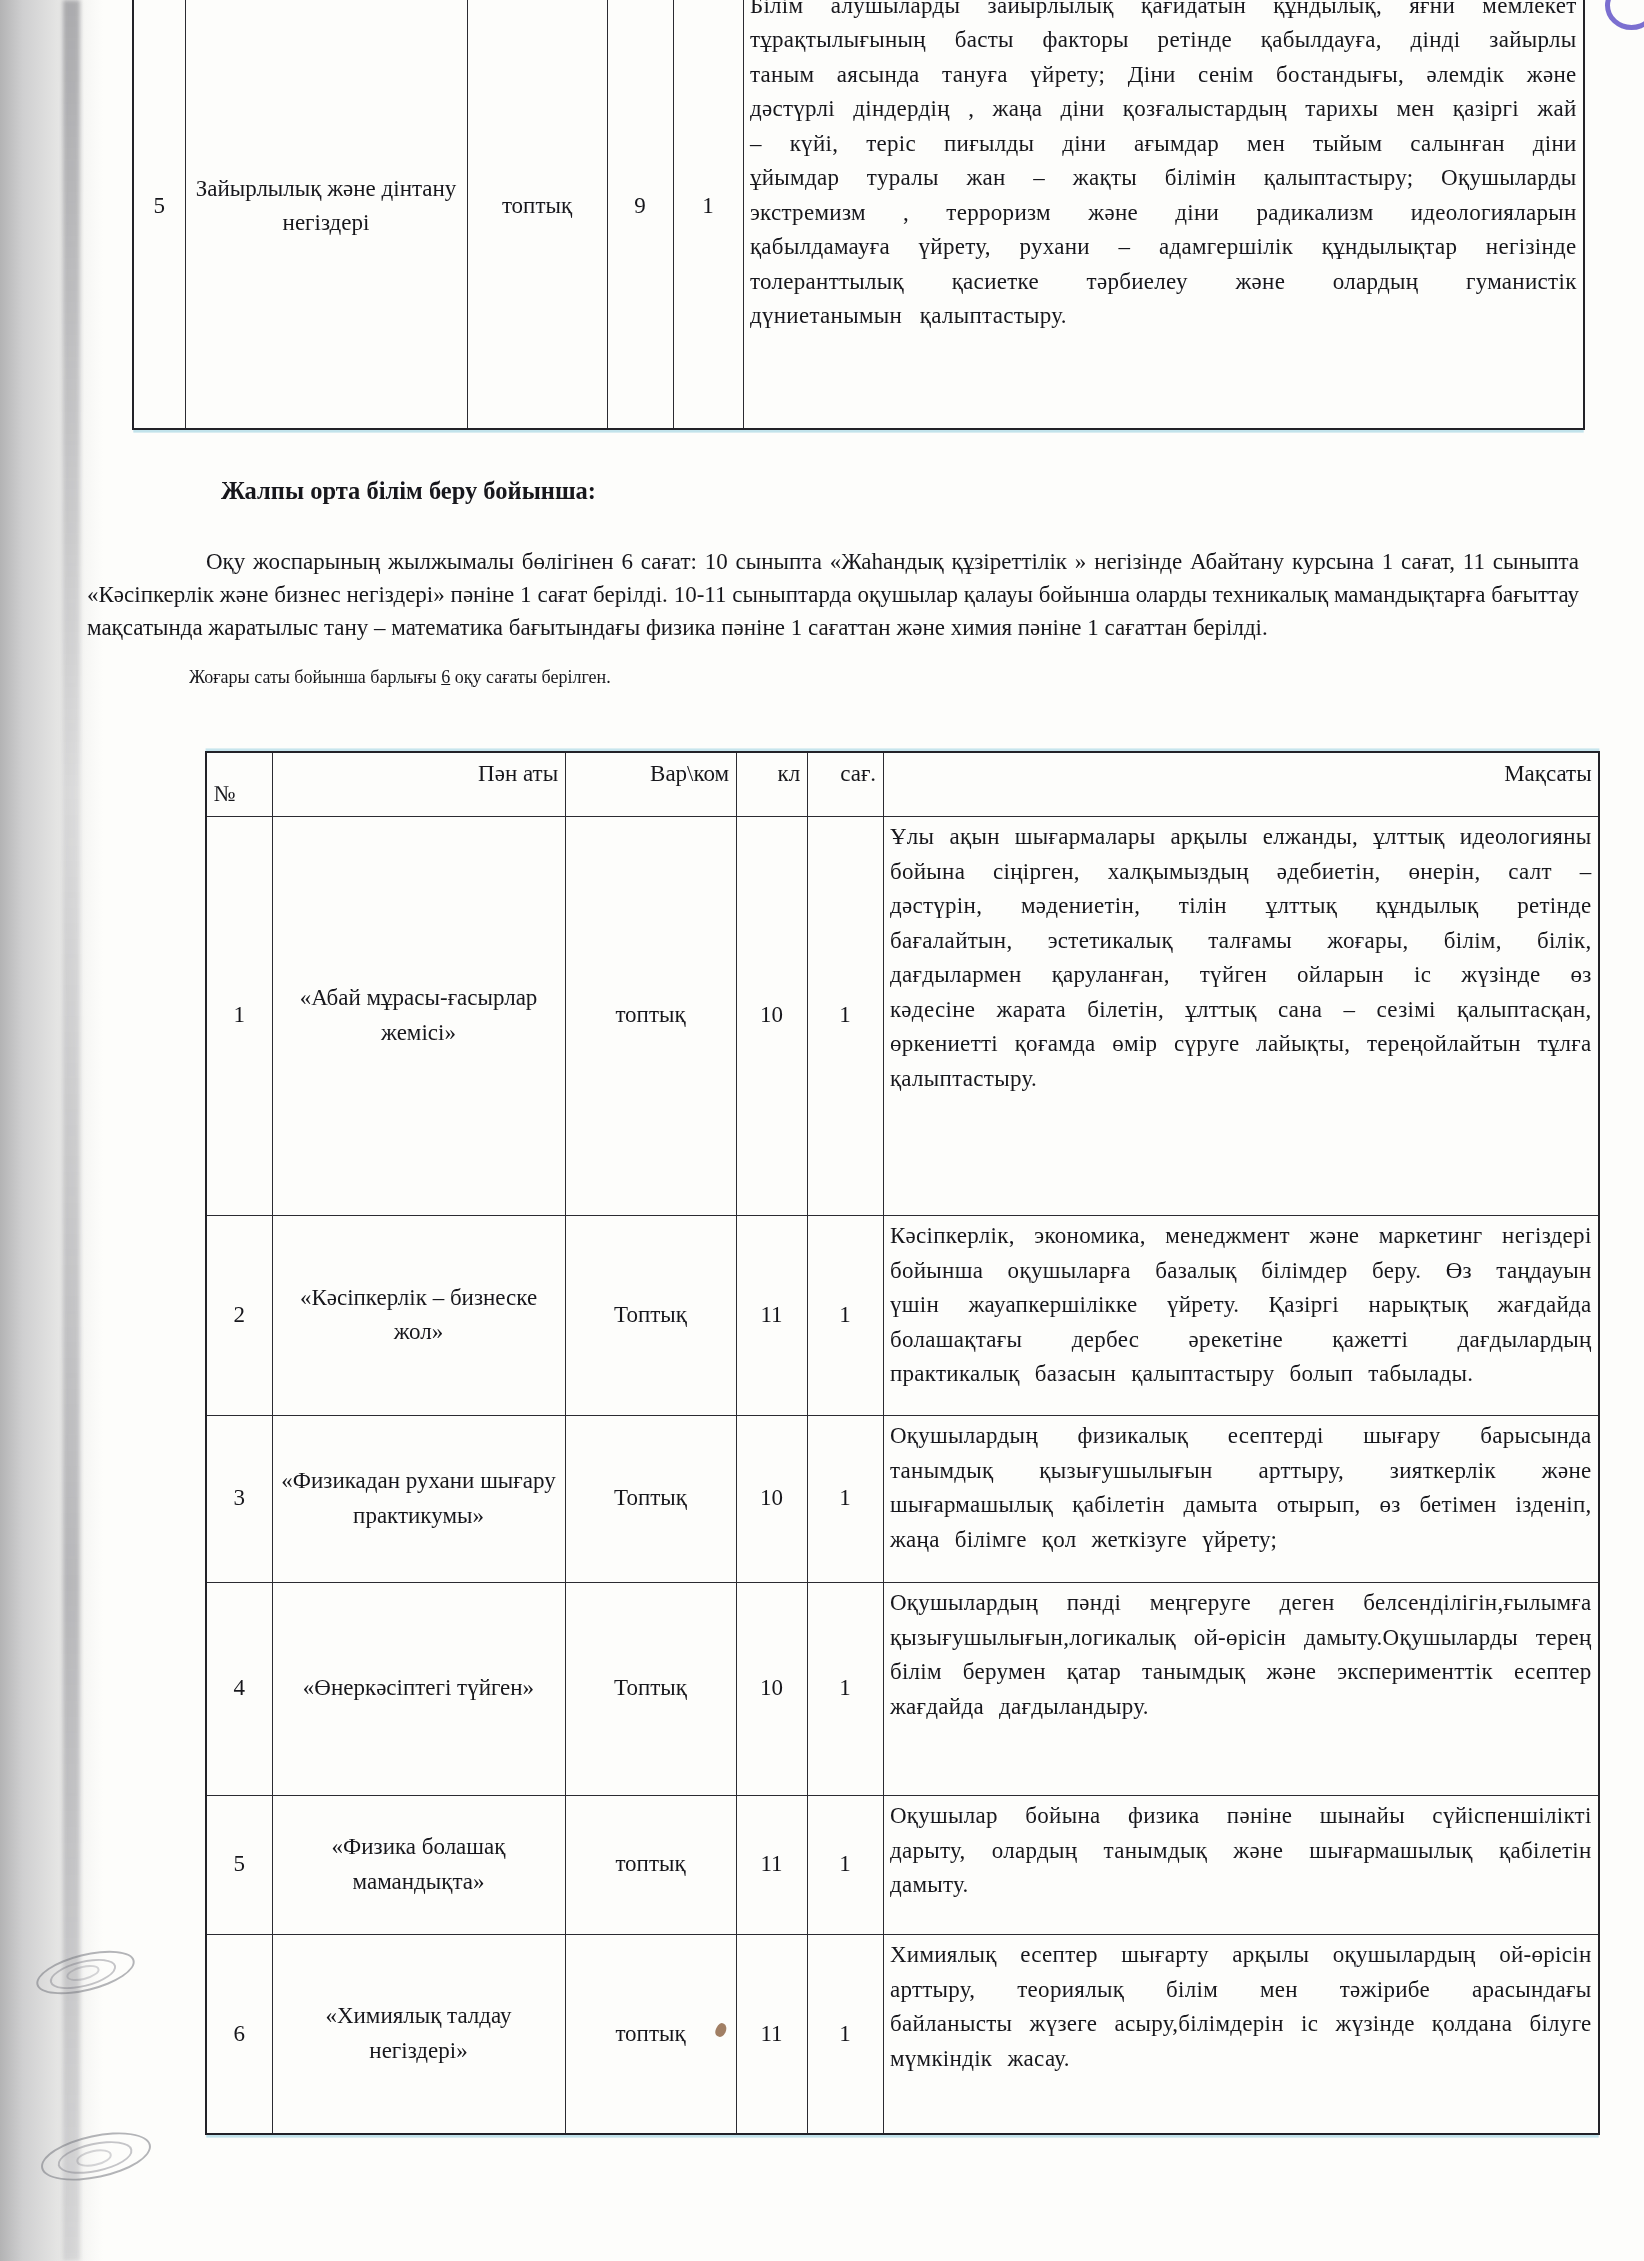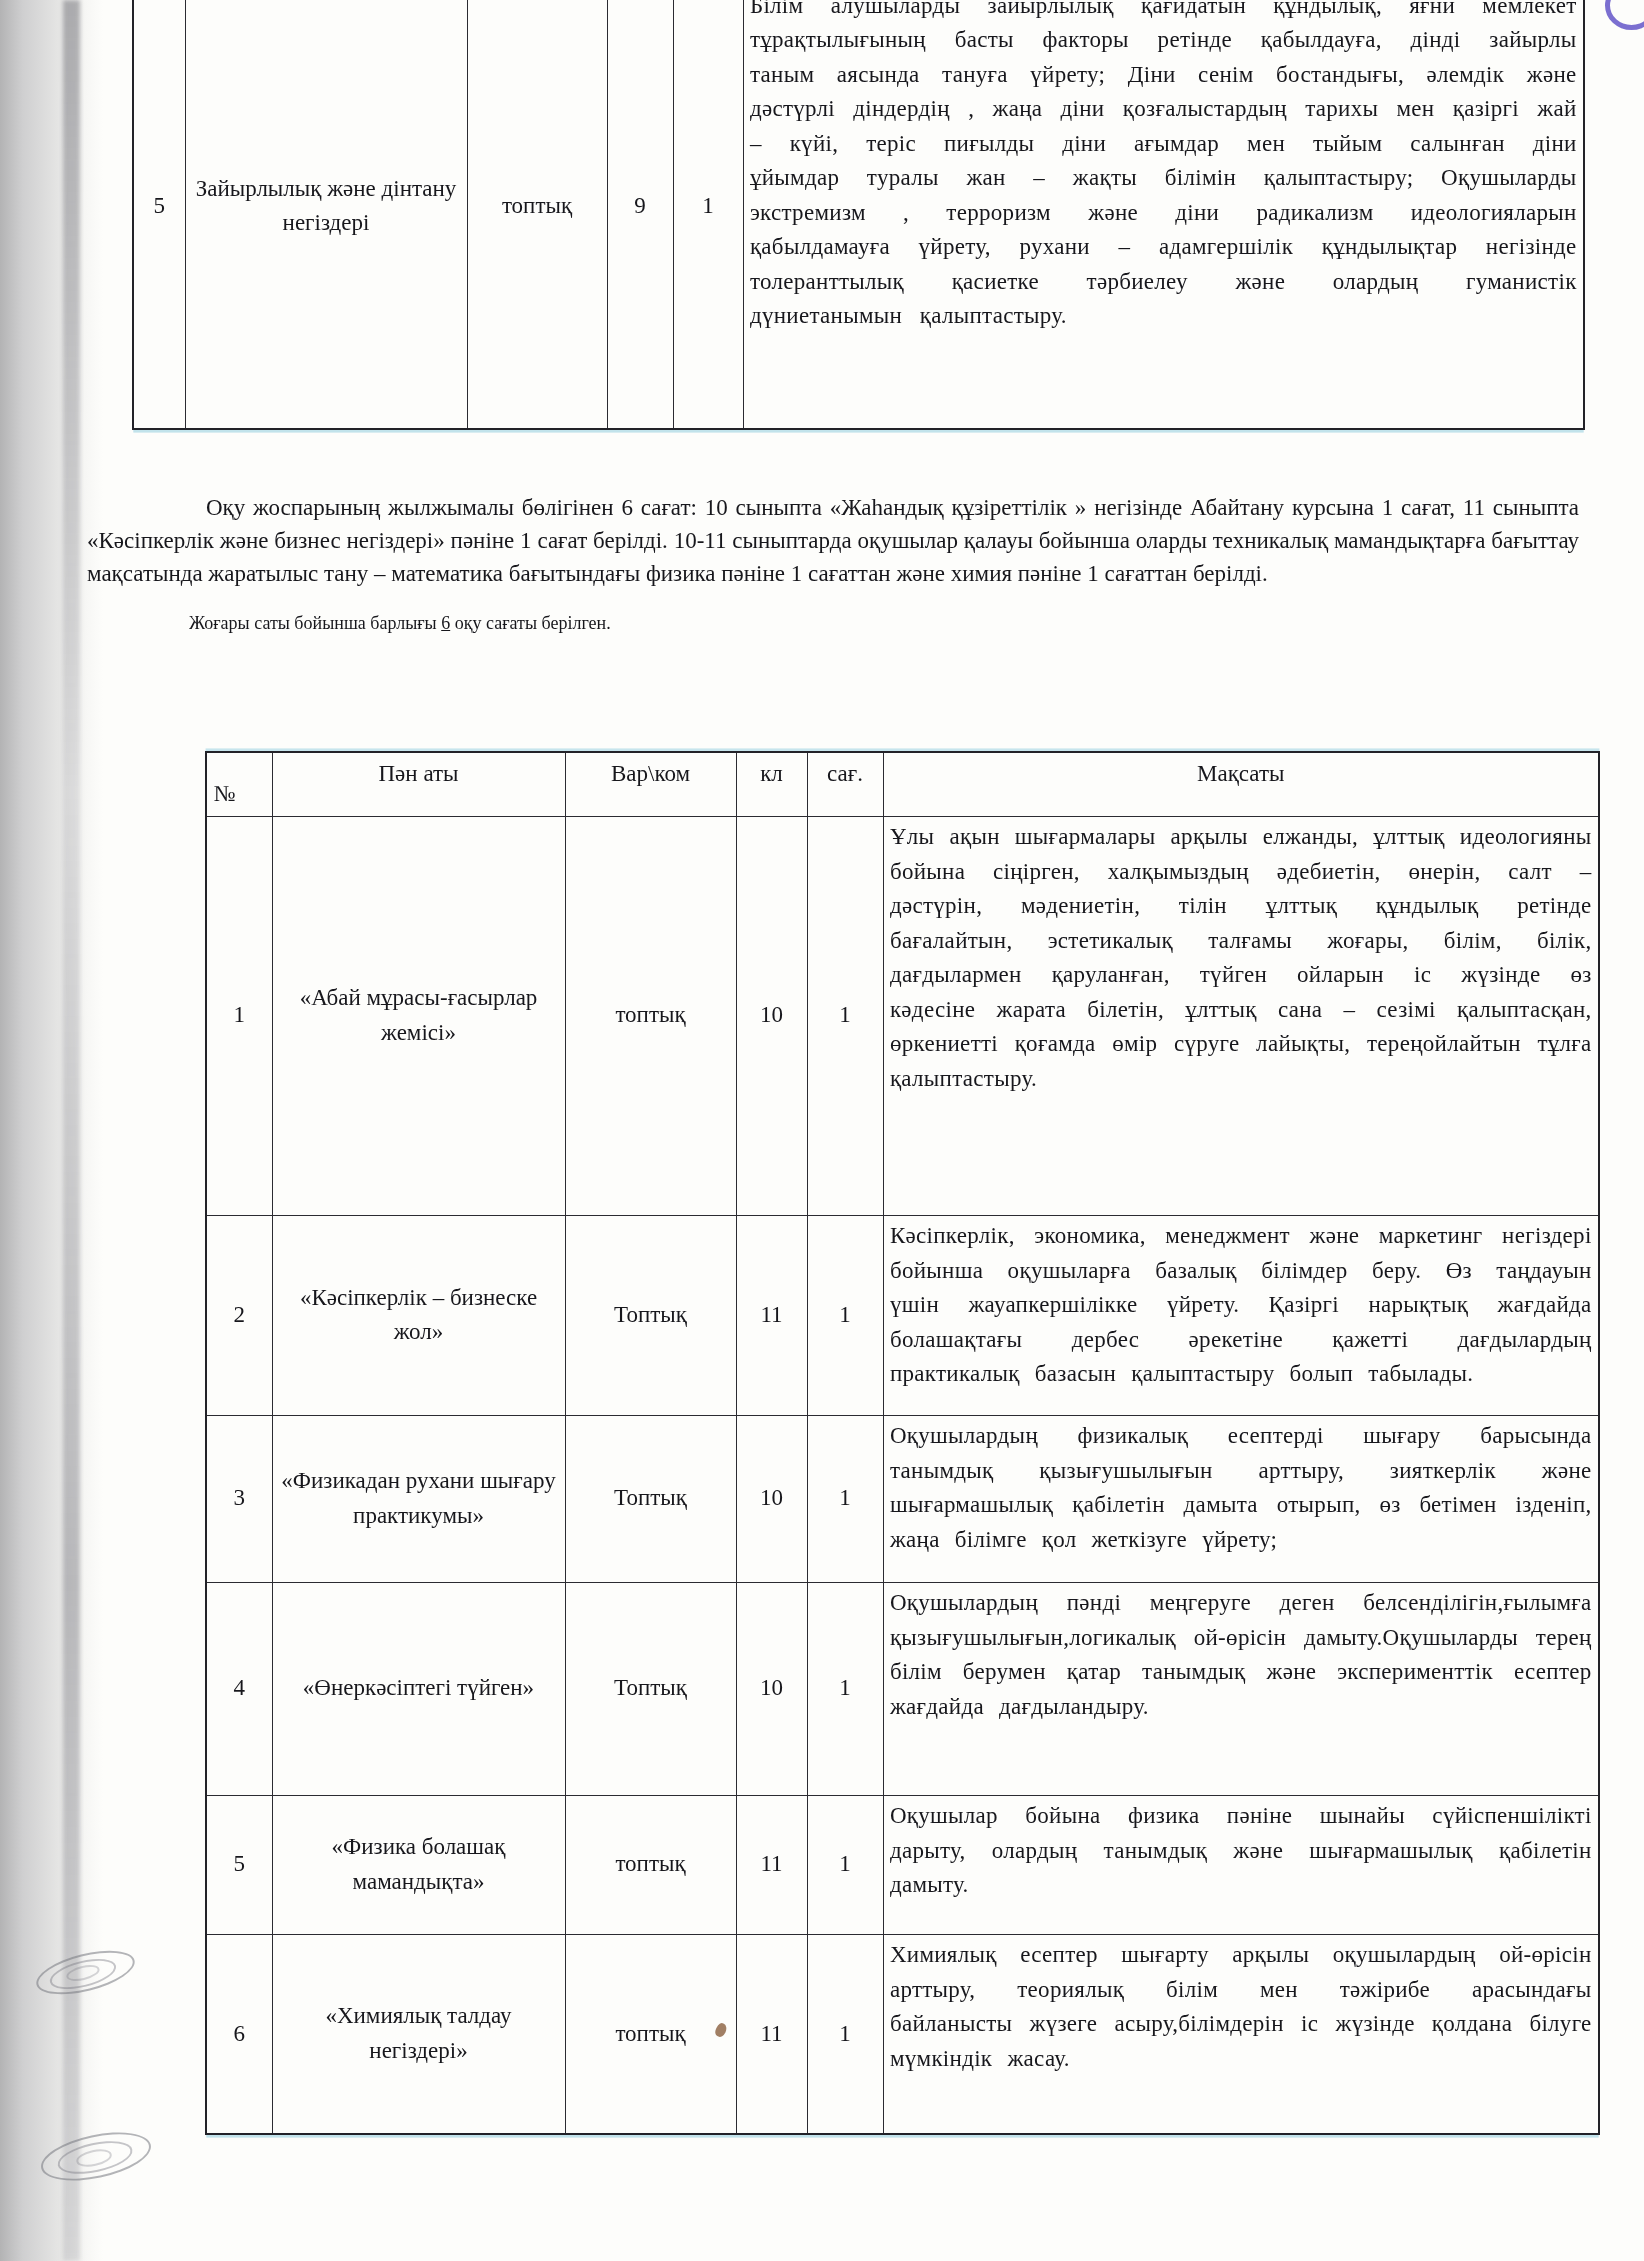--- a/index.html
+++ b/index.html
@@ -59,21 +59,21 @@
   td.c-form{text-align:center;vertical-align:middle;}
   td.c-goal{
     text-align:justify;vertical-align:top;
     padding:6.4px 11.6px 9px 13px;
     font-size:24.5px;line-height:34px;
     word-spacing:9px;letter-spacing:0.3px;
   }
   .table-top-wrap td.c-goal{word-spacing:11.6px;}
 
   th.h-num{vertical-align:bottom;text-align:left;padding:3.9px 3.9px 5.2px 7.7px;}
-  th.h-top{vertical-align:top;text-align:center;padding-top:6.4px;}
+  th.h-top{vertical-align:top;text-align:right;padding-top:6.4px;}
   .table-main-wrap thead tr{height:64px;}
   .table-main-wrap tbody tr:nth-child(1){height:399px;}
   .table-main-wrap tbody tr:nth-child(2){height:200px;}
   .table-main-wrap tbody tr:nth-child(3){height:167px;}
   .table-main-wrap tbody tr:nth-child(4){height:213px;}
   .table-main-wrap tbody tr:nth-child(5){height:139px;}
   .table-main-wrap tbody tr:nth-child(6){height:200px;}
 
   
   .section-text{position:absolute;left:70px;top:474px;width:1526px;}
@@ -126,20 +126,21 @@
         <td class="c-subj">Зайырлылық және дінтану негіздері</td>
         <td class="c-form">топтық</td>
         <td class="c-grade">9</td>
         <td class="c-hours">1</td>
         <td class="c-goal">Білім алушыларды зайырлылық қағидатын құндылық, яғни мемлекет тұрақтылығының басты факторы ретінде қабылдауға, дінді зайырлы таным аясында тануға үйрету; Діни сенім бостандығы, әлемдік және дәстүрлі діндердің , жаңа діни қозғалыстардың тарихы мен қазіргі жай – күйі, теріс пиғылды діни ағымдар мен тыйым салынған діни ұйымдар туралы жан – жақты білімін қалыптастыру; Оқушыларды экстремизм , терроризм және діни радикализм идеологияларын қабылдамауға үйрету, рухани – адамгершілік құндылықтар негізінде толеранттылық қасиетке тәрбиелеу және олардың гуманистік дүниетанымын қалыптастыру.</td>
       </tr>
     </tbody>
   </table>
 
   <div class="section-text">
+    <p class="section-heading">Жалпы орта білім беру  бойынша:</p>
     <p class="para">Оқу жоспарының жылжымалы бөлігінен  6 сағат: 10 сыныпта «Жаһандық құзіреттілік »  негізінде  Абайтану курсына 1 сағат, 11 сыныпта «Кәсіпкерлік және бизнес негіздері»  пәніне 1 сағат берілді. 10-11 сыныптарда оқушылар қалауы бойынша  оларды техникалық мамандықтарға бағыттау мақсатында жаратылыс тану – математика бағытындағы  физика  пәніне 1 сағаттан және химия  пәніне 1 сағаттан берілді.</p>
     <p class="para-last"><span>Жоғары  саты  бойынша барлығы  </span><span class="u">6</span><span>  оқу  сағаты берілген.</span></p>
   </div>
 
   <table class="doc-table table-main-wrap">
     <colgroup>
       <col style="width:66px">
         <col style="width:293px">
         <col style="width:171px">
       <col style="width:71px">

